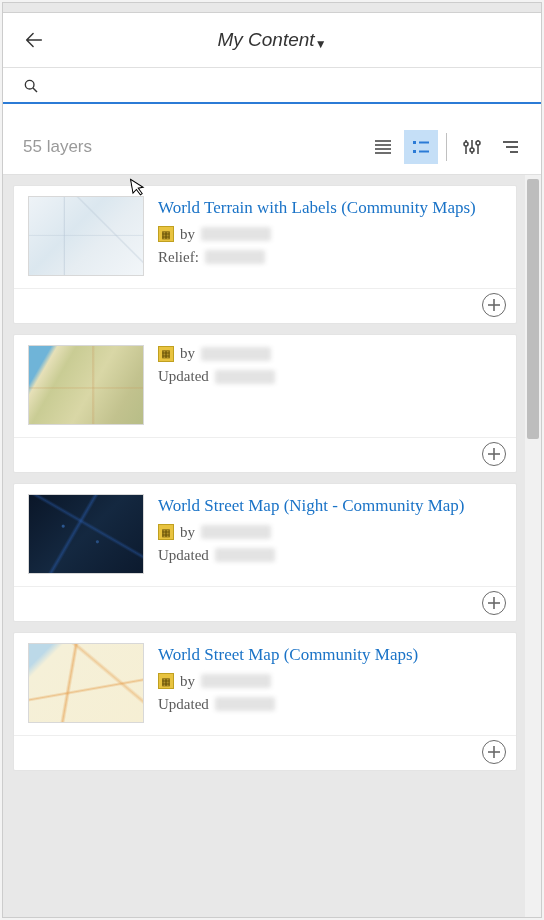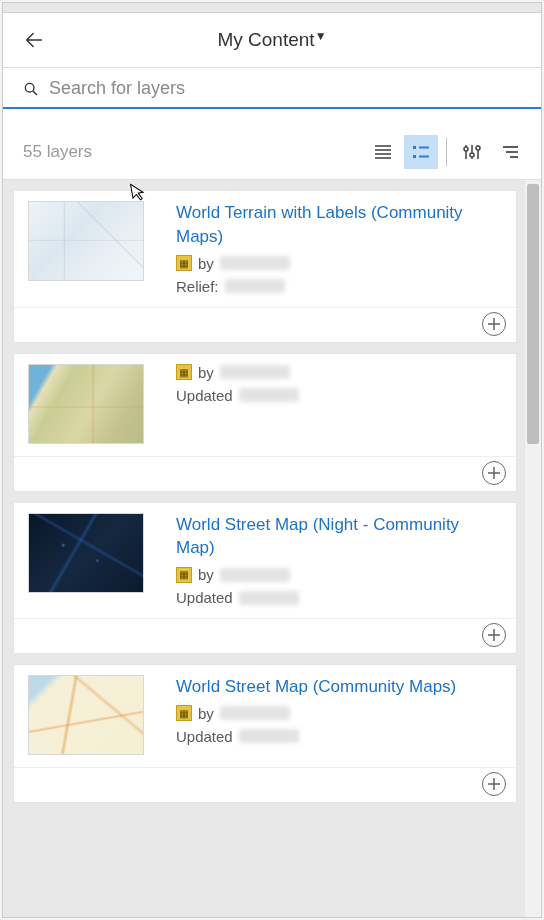--- a/index.html
+++ b/index.html
@@ -38,24 +38,25 @@
     .back-btn {
       position: absolute;
       left: 20px;
       font-size: 22px;
       color: #333;
       cursor: pointer;
     }
     .dropdown-title {
       margin: 0 auto;
       display: flex;
-      align-items: flex-start;
+      align-items: flex-end;
       font-size: 19px;
       color: #333;
       cursor: pointer;
+      font-style: italic;
     }
     .dropdown-title .caret {
       font-size: 12px;
     }
     .search-row {
       display: flex;
       align-items: center;
       padding: 10px 20px 8px 20px;
       border-bottom: 2px solid #2b7bd6;
       gap: 10px;
@@ -139,21 +140,22 @@
     }
     .card {
       background: #fff;
       border: 1px solid #e4e4e4;
       border-radius: 2px;
       position: relative;
     }
     .card-body {
       display: flex;
       padding: 10px 16px 12px 14px;
-      gap: 32px;
+      gap: 14px;
+      font-family: Liberation Serif, serif;
     }
     .thumb {
       width: 116px;
       height: 80px;
       flex-shrink: 0;
       border: 1px solid #d8d8d8;
     }
     .thumb.light-map {
       background: linear-gradient(135deg, #eef3f7 0%, #dbe7ef 40%, #e6edf2 60%, #f2f6f9 100%);
       position: relative;
@@ -308,21 +310,20 @@
     </div>
   </div>
 
   <div class="search-row">
     <span class="icon">
       <svg width="16" height="16" viewBox="0 0 24 24">
           <circle cx="10" cy="10" r="6.5" stroke="#333" stroke-width="2" fill="none"></circle>
           <line x1="15" y1="15" x2="21" y2="21" stroke="#333" stroke-width="2"></line>
         </svg>
     </span>
-    <input class="search-input" type="text" placeholder="Search for layers" style="">
   </div>
 
   <div class="toolbar">
     <span class="layer-count">
       <span>55</span>&nbsp;<span>layers</span>
     </span>
     <div class="toolbar-spacer"></div>
 
     <div class="toolbar-btn">
       <svg width="20" height="18" viewBox="0 0 20 18">

